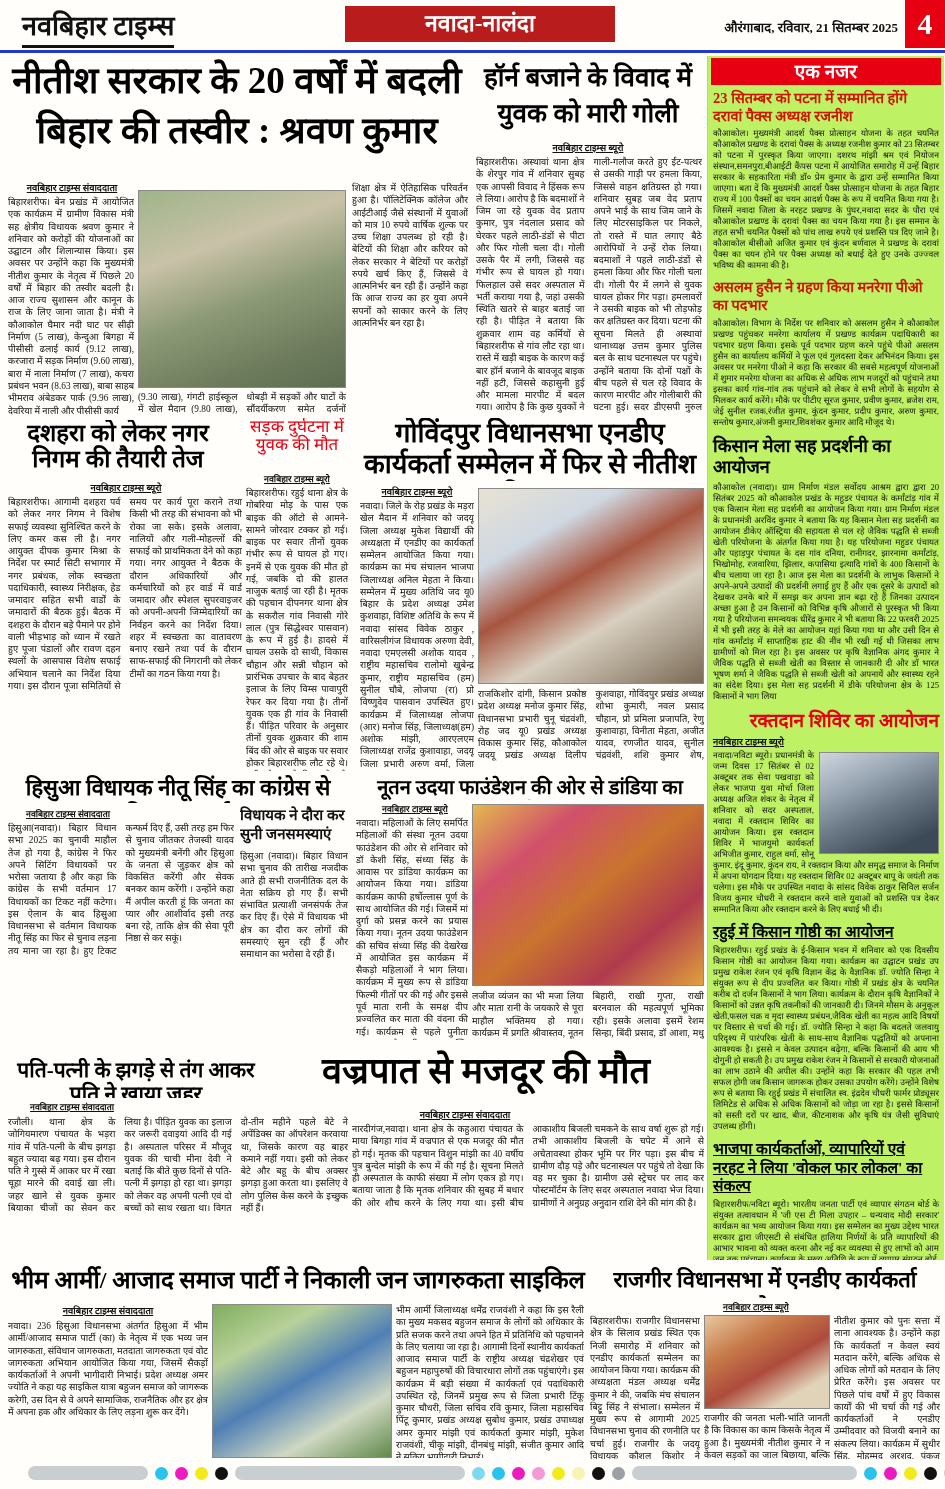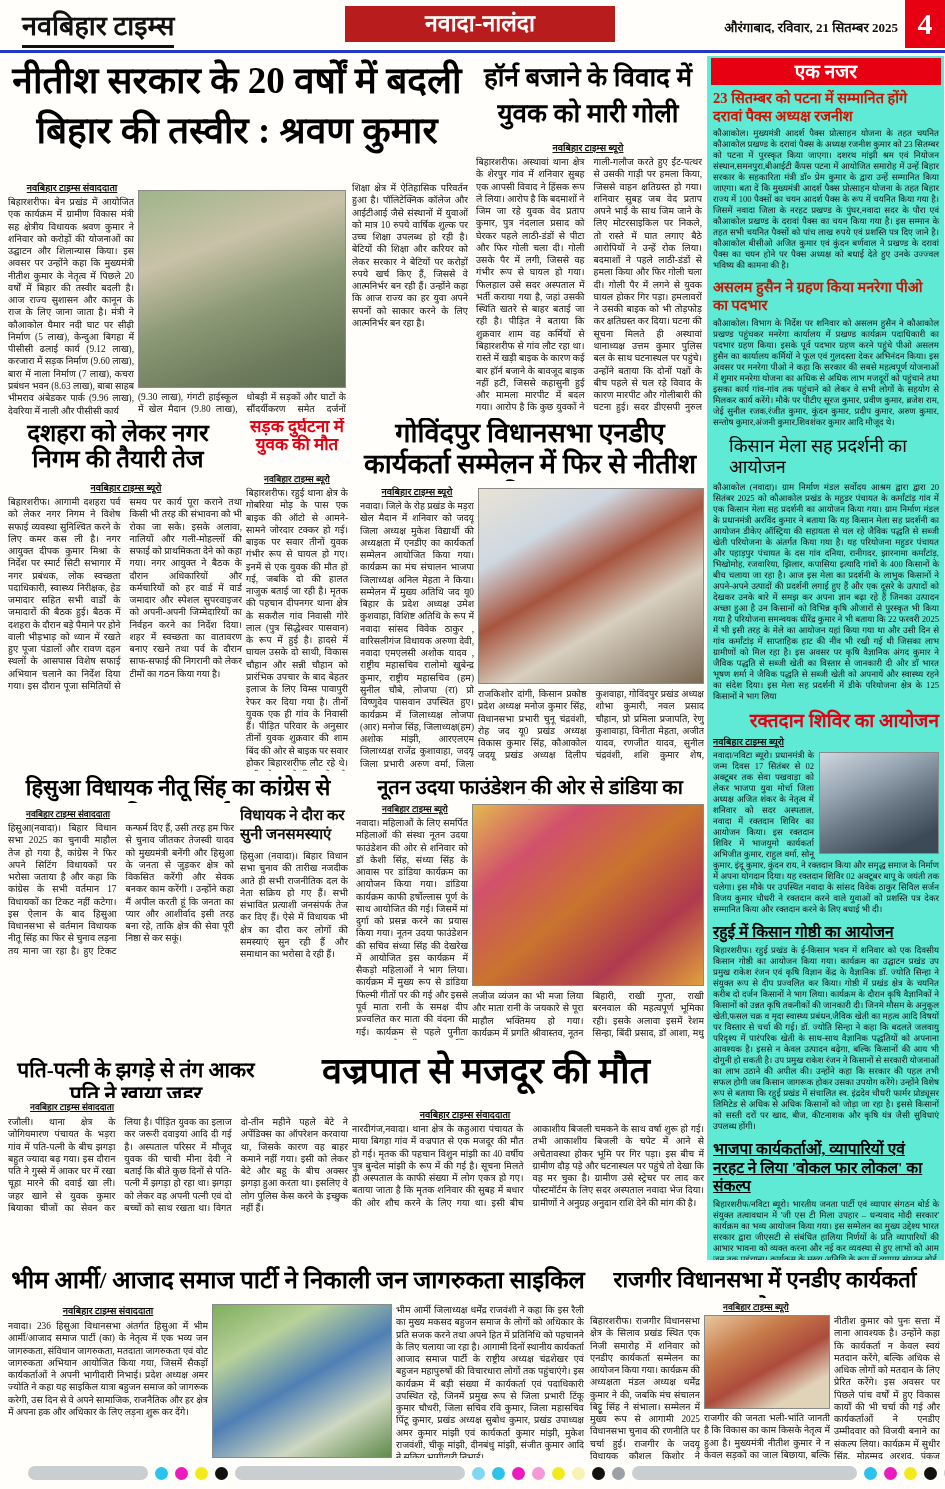--- a/index.html
+++ b/index.html
@@ -10,40 +10,40 @@
   .paper-name{position:absolute;left:22px;top:6px;font-size:27px;font-weight:bold;border-bottom:3px solid #111;padding-bottom:2px;}
   .section-banner{position:absolute;left:345px;top:6px;width:270px;height:36px;background:#b91c1c;color:#fff;
         font-size:23px;font-weight:bold;text-align:center;line-height:36px;}
   .date-line{position:absolute;left:628px;top:18px;width:270px;font-size:13px;font-weight:bold;text-align:right;}
   .page-number{position:absolute;right:0;top:0;width:40px;height:48px;background:#e60012;color:#fff;
         font-size:30px;font-weight:bold;text-align:center;line-height:48px;}
   .blue-rule{position:absolute;left:0;top:50px;width:945px;height:3px;background:#2438c8;}
   
   .abs{position:absolute;overflow:hidden;}
   .headline{font-weight:bold;text-align:center;color:#000;}
-  .headline-red{font-weight:bold;text-align:center;color:#e60012;}
+  .headline-red{font-weight:normal;text-align:center;color:#e60012;}
   .byline{font-weight:bold;font-size:9.5px;text-align:center;text-decoration:underline;white-space:nowrap;}
   .btxt{font-size:9.3px;line-height:1.32;text-align:justify;}
   .c2{column-count:2;column-gap:9px;}
   .c3{column-count:3;column-gap:9px;}
   .photo{border:1px solid #8a8a8a;box-sizing:border-box;}
   .ph1{background:linear-gradient(160deg,#9fb48a 0%,#c9c2a8 30%,#8d9a77 55%,#6f7d5e 80%,#5d6b50 100%);}
   .ph2{background:linear-gradient(150deg,#e8e2d4 0%,#cfd8e2 25%,#a7553f 45%,#d8cfc0 65%,#7a6a55 100%);}
   .ph3{background:linear-gradient(140deg,#e3b94f 0%,#d1506b 25%,#c9742f 50%,#b03a4e 75%,#e0a13c 100%);}
   .ph4{background:linear-gradient(155deg,#cfd6de 0%,#9aa7b4 30%,#6b7886 55%,#3c4a57 85%);}
   .ph5{background:linear-gradient(150deg,#7fae5d 0%,#b8d19a 25%,#4f7fb5 50%,#cfd8c2 75%,#5f8a4a 100%);}
   .ph6{background:linear-gradient(150deg,#e8c7a0 0%,#c77b4a 30%,#ad4b3c 55%,#e0d3b8 80%);}
   
-  .sidebar{position:absolute;left:707px;top:56px;width:237px;height:1204px;background:#5eead4;
+  .sidebar{position:absolute;left:707px;top:56px;width:237px;height:1204px;background:#bef264;
            border-left:1px solid #c9c2a4;padding:0;overflow:hidden;box-sizing:border-box;}
   .ek-najar{margin:2px 3px 4px 3px;background:#e60012;color:#fff;font-size:19px;font-weight:bold;
             text-align:center;line-height:27px;height:27px;}
   .sb-item{padding:0 5px 5px 5px;}
   .sb-head-red{color:#cc1400;font-weight:bold;font-size:14.5px;line-height:1.25;margin:2px 0 3px 0;}
-  .sb-head-big{color:#000;font-weight:normal;font-size:18px;line-height:1.2;margin:3px 0 3px 16px;}
+  .sb-head-big{color:#000;font-weight:bold;font-size:18px;line-height:1.2;margin:3px 0 3px 0;}
   .sb-head-redbig{color:#e60012;font-weight:bold;font-size:19px;line-height:1.2;margin:3px 0 3px 0;text-align:right;}
   .sb-head{color:#000;font-weight:bold;font-size:15.5px;line-height:1.2;margin:3px 0 3px 0;text-decoration:underline;}
   .sb-body{font-size:8.6px;line-height:1.28;text-align:justify;}
   .sb-photo{float:right;width:120px;height:102px;margin:2px 0 3px 5px;}
   
   .strip{position:absolute;left:28px;top:1464px;width:892px;height:18px;display:flex;align-items:center;gap:7px;}
   .gbar{height:14px;background:#c9ced0;border-radius:8px;flex:0 0 auto;}
   .dot{width:13px;height:13px;border-radius:50%;flex:0 0 auto;}
 </style>
 </head>

